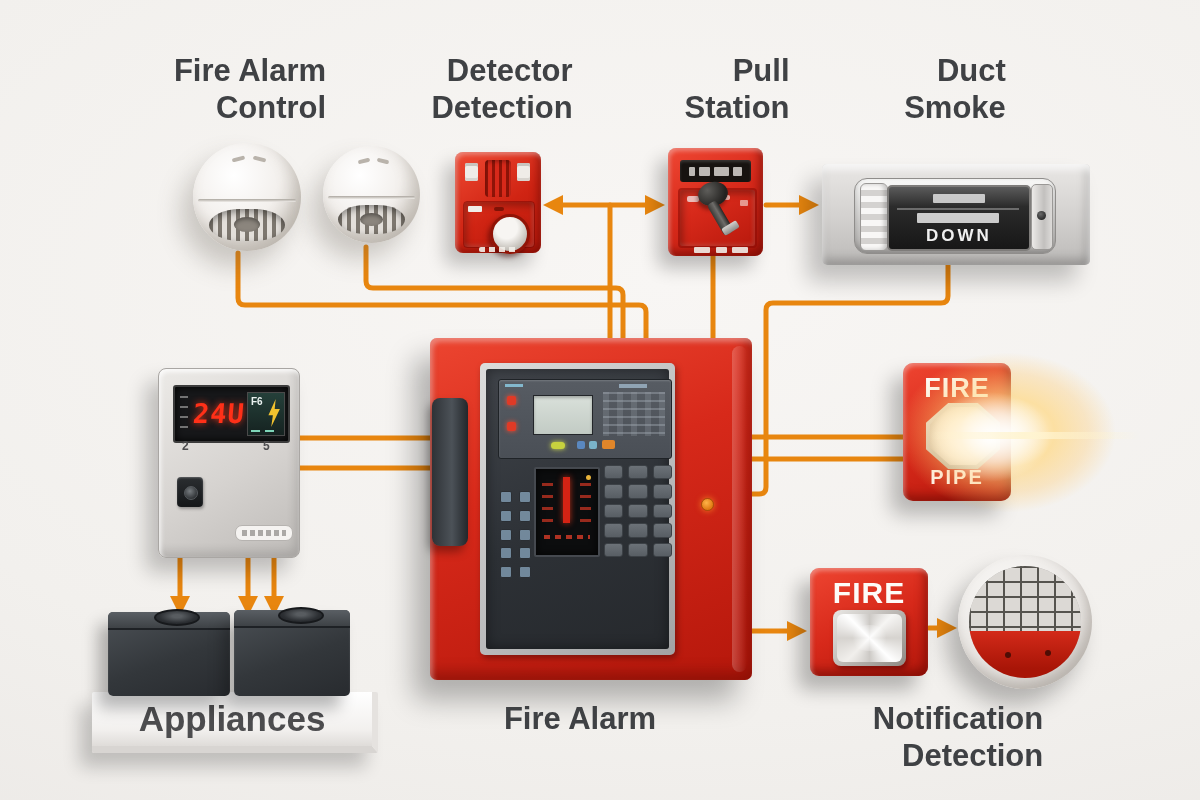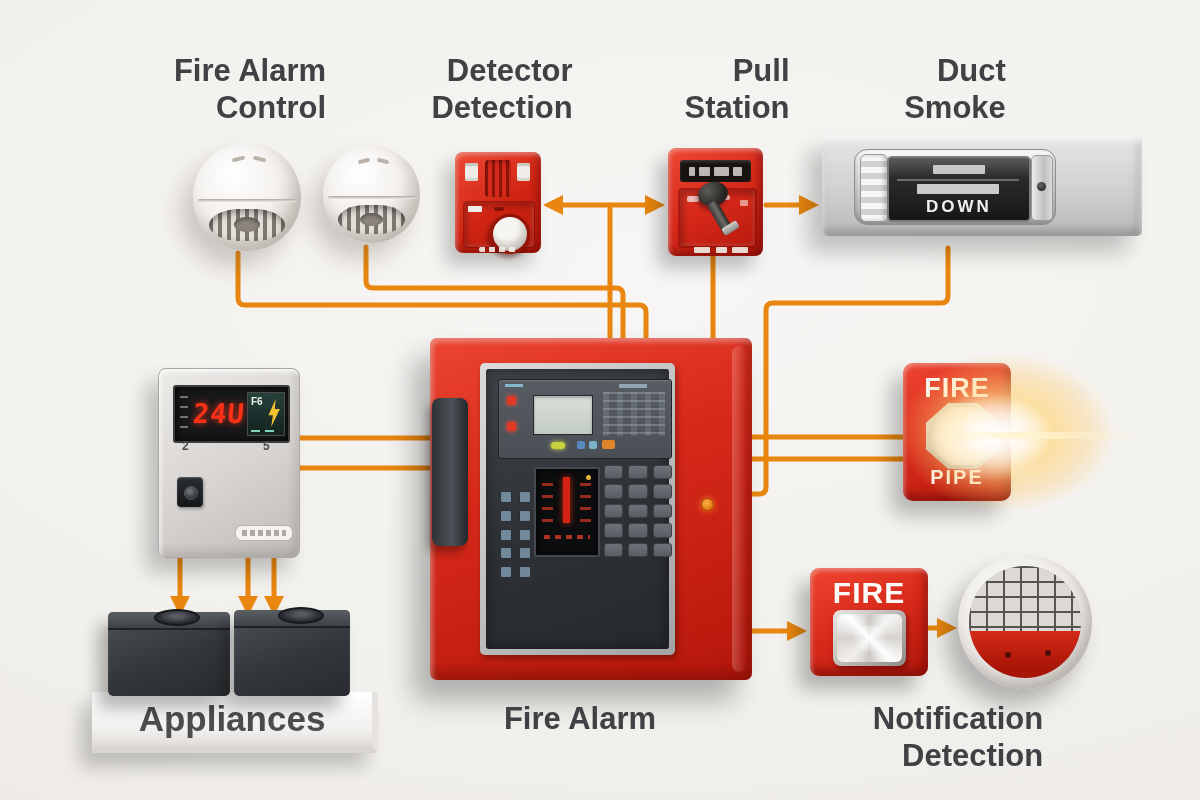--- a/index.html
+++ b/index.html
@@ -61,21 +61,21 @@
   .ps-m3{position:absolute;left:60px;top:10px;width:8px;height:6px;background:#f0c9c2;border-radius:1px;opacity:.7;}
   .ps-knob{position:absolute;left:30px;top:34px;width:30px;height:24px;border-radius:50%;transform:rotate(-14deg);
     background:radial-gradient(circle at 35% 30%, #5e5d5a, #232220 70%);box-shadow:-2px 3px 4px rgba(0,0,0,.4);}
   .ps-lever{position:absolute;left:47px;top:52px;width:11px;height:36px;border-radius:4px;transform:rotate(-30deg);
     background:linear-gradient(90deg,#3a3936,#6e6d6a 55%,#262523);}
   .ps-blade{position:absolute;left:54px;top:76px;width:17px;height:8px;border-radius:2px;transform:rotate(-32deg);
     background:linear-gradient(#d4d2cf,#8b8a87);}
   .ps-marks i{position:absolute;top:99px;height:6px;background:#f1ede8;opacity:.9;border-radius:1px;}
   .ps-b1{left:26px;width:16px}.ps-b2{left:48px;width:11px}.ps-b3{left:64px;width:16px}
   
-  .duct{position:absolute;left:822px;top:135px;width:320px;height:101px;border-radius:5px;
+  .duct{position:absolute;left:822px;top:164px;width:268px;height:101px;border-radius:5px;
     background:linear-gradient(180deg,#e9e7e5,#d2d0ce 55%,#bcbab8);
     box-shadow:-14px 16px 22px rgba(0,0,0,.22), inset 0 5px 7px rgba(255,255,255,.8), inset 0 -7px 10px rgba(0,0,0,.16), inset -6px 0 8px rgba(0,0,0,.10);}
   .duct-frame{position:absolute;left:32px;top:14px;width:200px;height:74px;border-radius:13px;
     background:linear-gradient(#fafaf9,#b3b1af);border:1px solid #8f8d8b;box-shadow:inset 0 -3px 6px rgba(0,0,0,.25);}
   .duct-glass{position:absolute;left:32px;top:6px;width:140px;height:62px;border-radius:5px;border:2px solid #7e7c7a;
     background:linear-gradient(180deg,#5b5b5b 0,#2b2b2b 32%,#171717 100%);overflow:hidden;}
   .dg-b1{position:absolute;left:44px;top:7px;width:52px;height:9px;background:rgba(235,235,235,.8);filter:blur(.7px);border-radius:1px;}
   .dg-line{position:absolute;left:8px;top:21px;width:122px;height:2px;background:#9a9a9a;opacity:.6;}
   .dg-b2{position:absolute;left:28px;top:26px;width:82px;height:10px;background:rgba(240,240,240,.82);filter:blur(.7px);border-radius:1px;}
   .dg-down{position:absolute;left:0;top:39px;width:100%;text-align:center;color:#f0f0f0;

